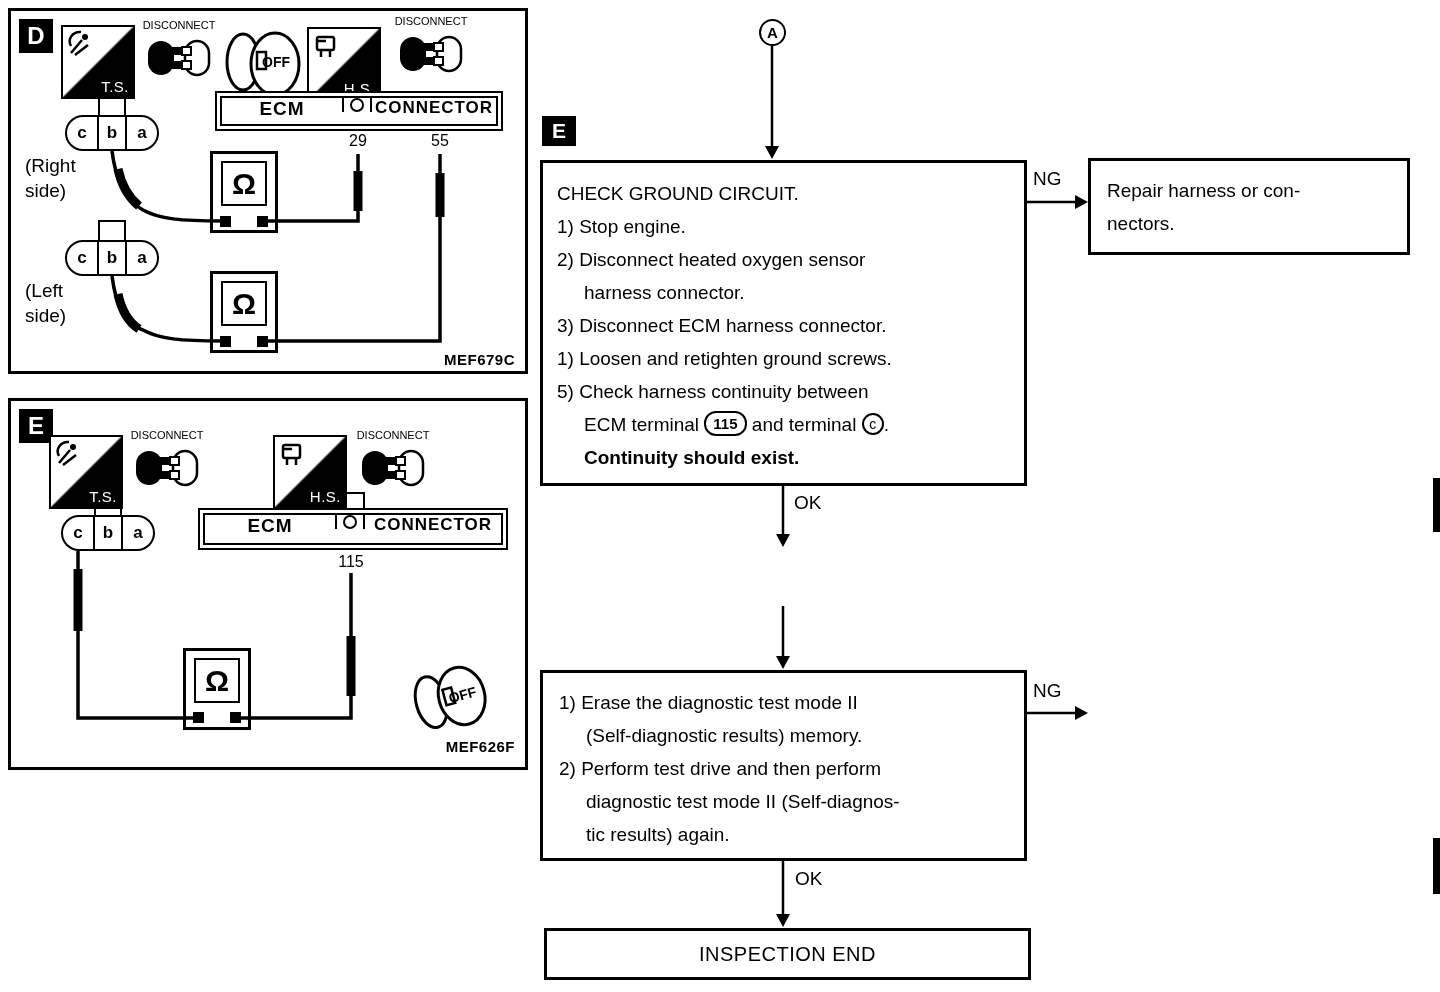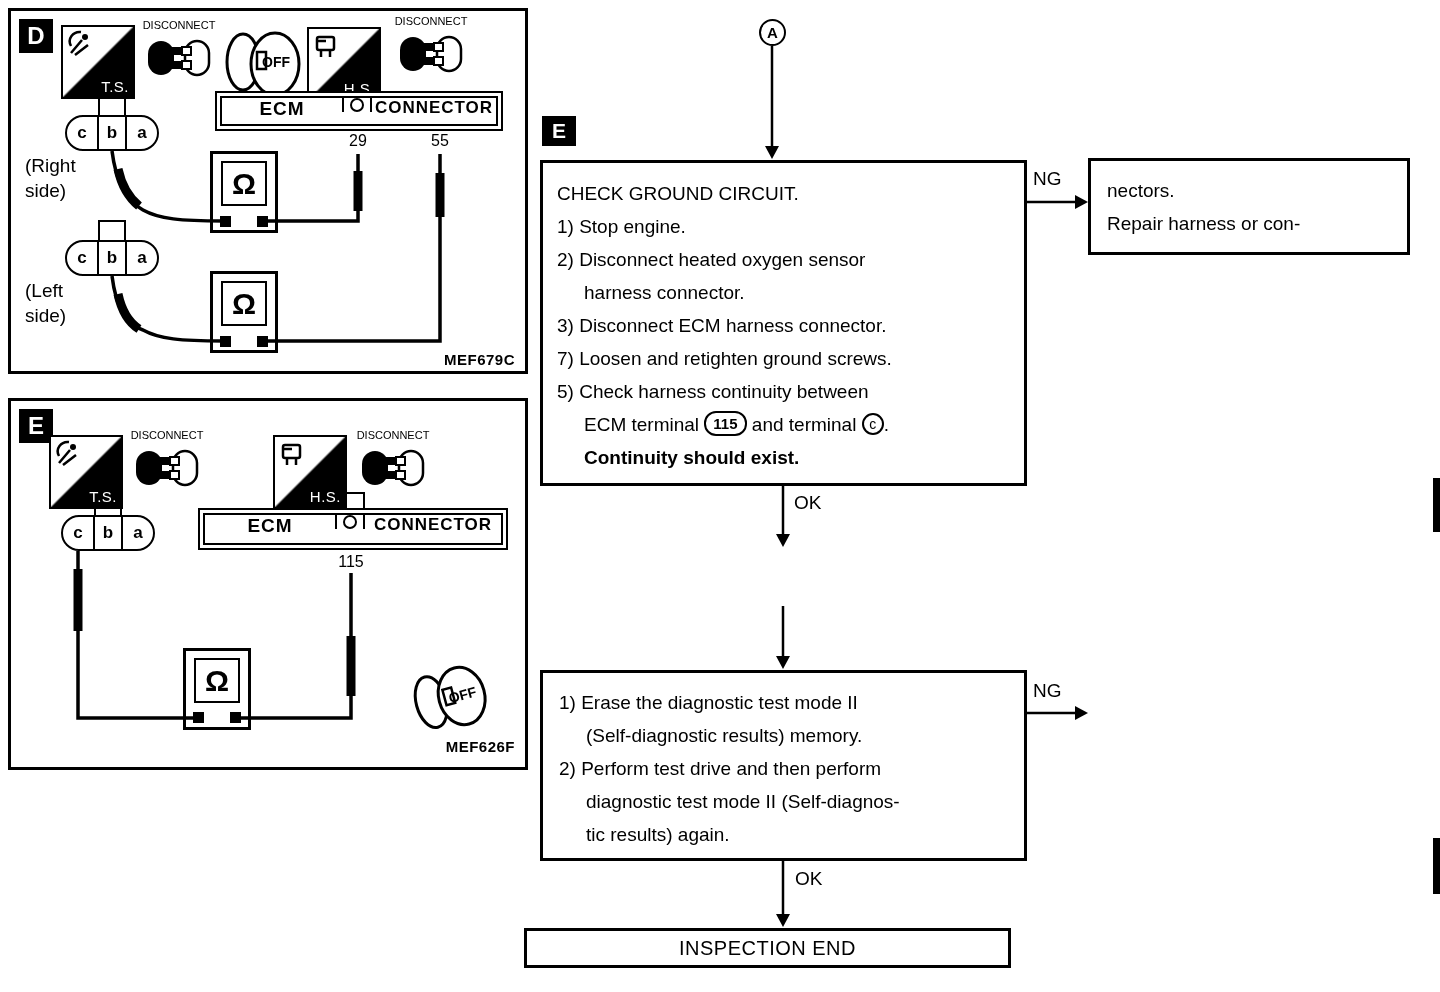--- a/index.html
+++ b/index.html
@@ -277,54 +277,54 @@
 
   <div class="circleA" style="left:759px; top:19px;">A</div>
   <div class="badge" style="left:542px; top:116px; width:34px; height:30px; font-size:21px;">E</div>
 
   <div class="fbox" style="left:540px; top:160px; width:487px; height:326px; padding:14px 10px 0 14px;">
     <div>CHECK GROUND CIRCUIT.</div>
     <div>1) Stop engine.</div>
     <div>2) Disconnect heated oxygen sensor</div>
     <div class="ind">harness connector.</div>
     <div>3) Disconnect ECM harness connector.</div>
-    <div>7) Loosen and retighten ground screws.</div>
+    <div>1) Loosen and retighten ground screws.</div>
     <div>5) Check harness continuity between</div>
     <div class="ind">
       <span>ECM terminal</span>
       <span class="oval-token">115</span>
       <span>and terminal</span>
       <span class="circle-token">c</span><span>.</span>
     </div>
     <div class="ind b">Continuity should exist.</div>
   </div>
 
   <div class="flow-label" style="left:1033px; top:168px;">NG</div>
 
   <div class="fbox" style="left:1088px; top:158px; width:322px; height:97px; padding:13px 10px 0 16px;">
+    <div>Repair harness or con-</div>
     <div>nectors.</div>
-    <div>Repair harness or con-</div>
   </div>
 
   <div class="flow-label" style="left:794px; top:492px;">OK</div>
 
 
   <div class="fbox" style="left:540px; top:670px; width:487px; height:191px; padding:13px 10px 0 16px;">
     <div>1) Erase the diagnostic test mode II</div>
     <div class="ind">(Self-diagnostic results) memory.</div>
     <div>2) Perform test drive and then perform</div>
     <div class="ind">diagnostic test mode II (Self-diagnos-</div>
     <div class="ind">tic results) again.</div>
   </div>
 
   <div class="flow-label" style="left:1033px; top:680px;">NG</div>
 
 
   <div class="flow-label" style="left:795px; top:868px;">OK</div>
 
-  <div class="fbox" style="left:524px; top:928px; width:487px; height:40px; display:flex; align-items:center; justify-content:center; font-size:20px; letter-spacing:.5px;">
+  <div class="fbox" style="left:544px; top:928px; width:487px; height:52px; display:flex; align-items:center; justify-content:center; font-size:20px; letter-spacing:.5px;">
     <div>INSPECTION END</div>
   </div>
 
   <div class="artifact" style="right:0; top:478px; width:7px; height:54px;"></div>
   <div class="artifact" style="right:0; top:838px; width:7px; height:56px;"></div>
 
 </div>
 
 </body></html>

